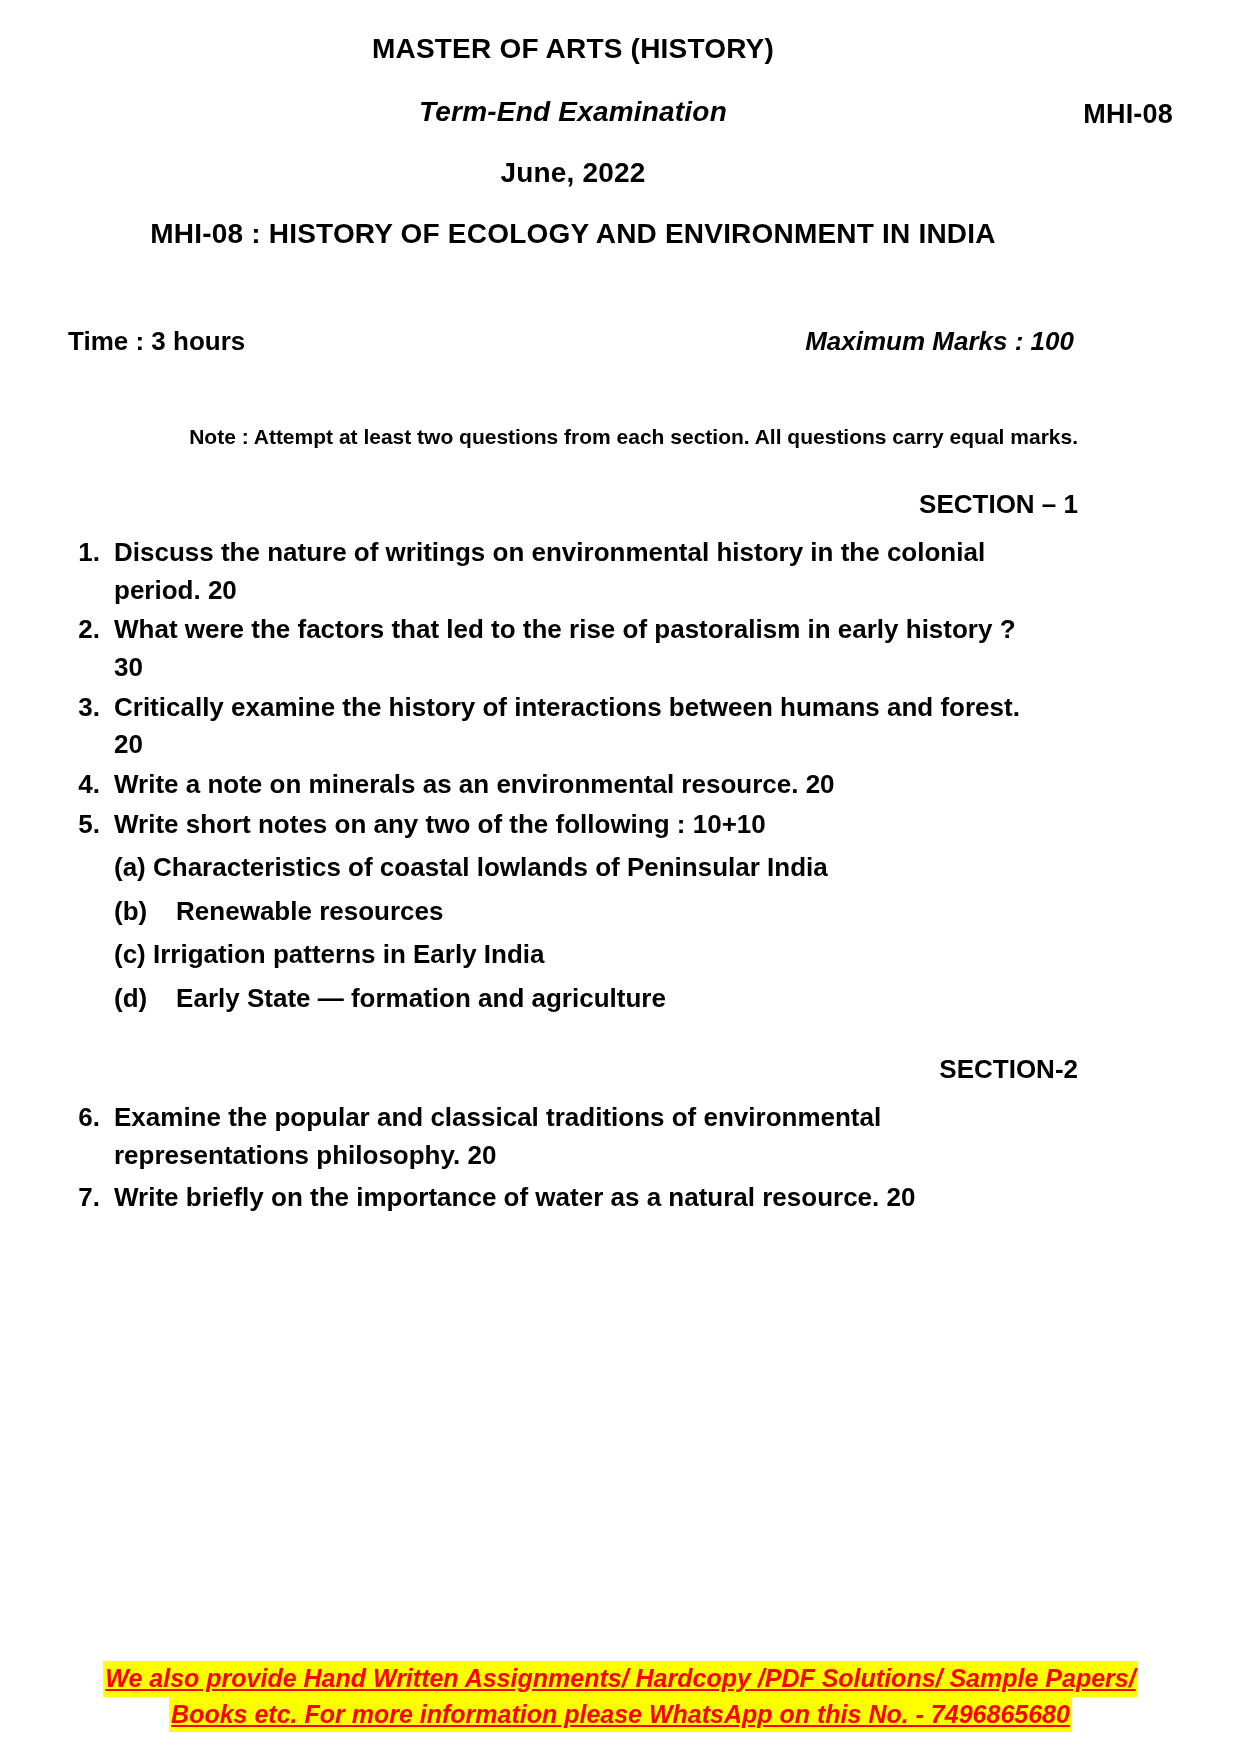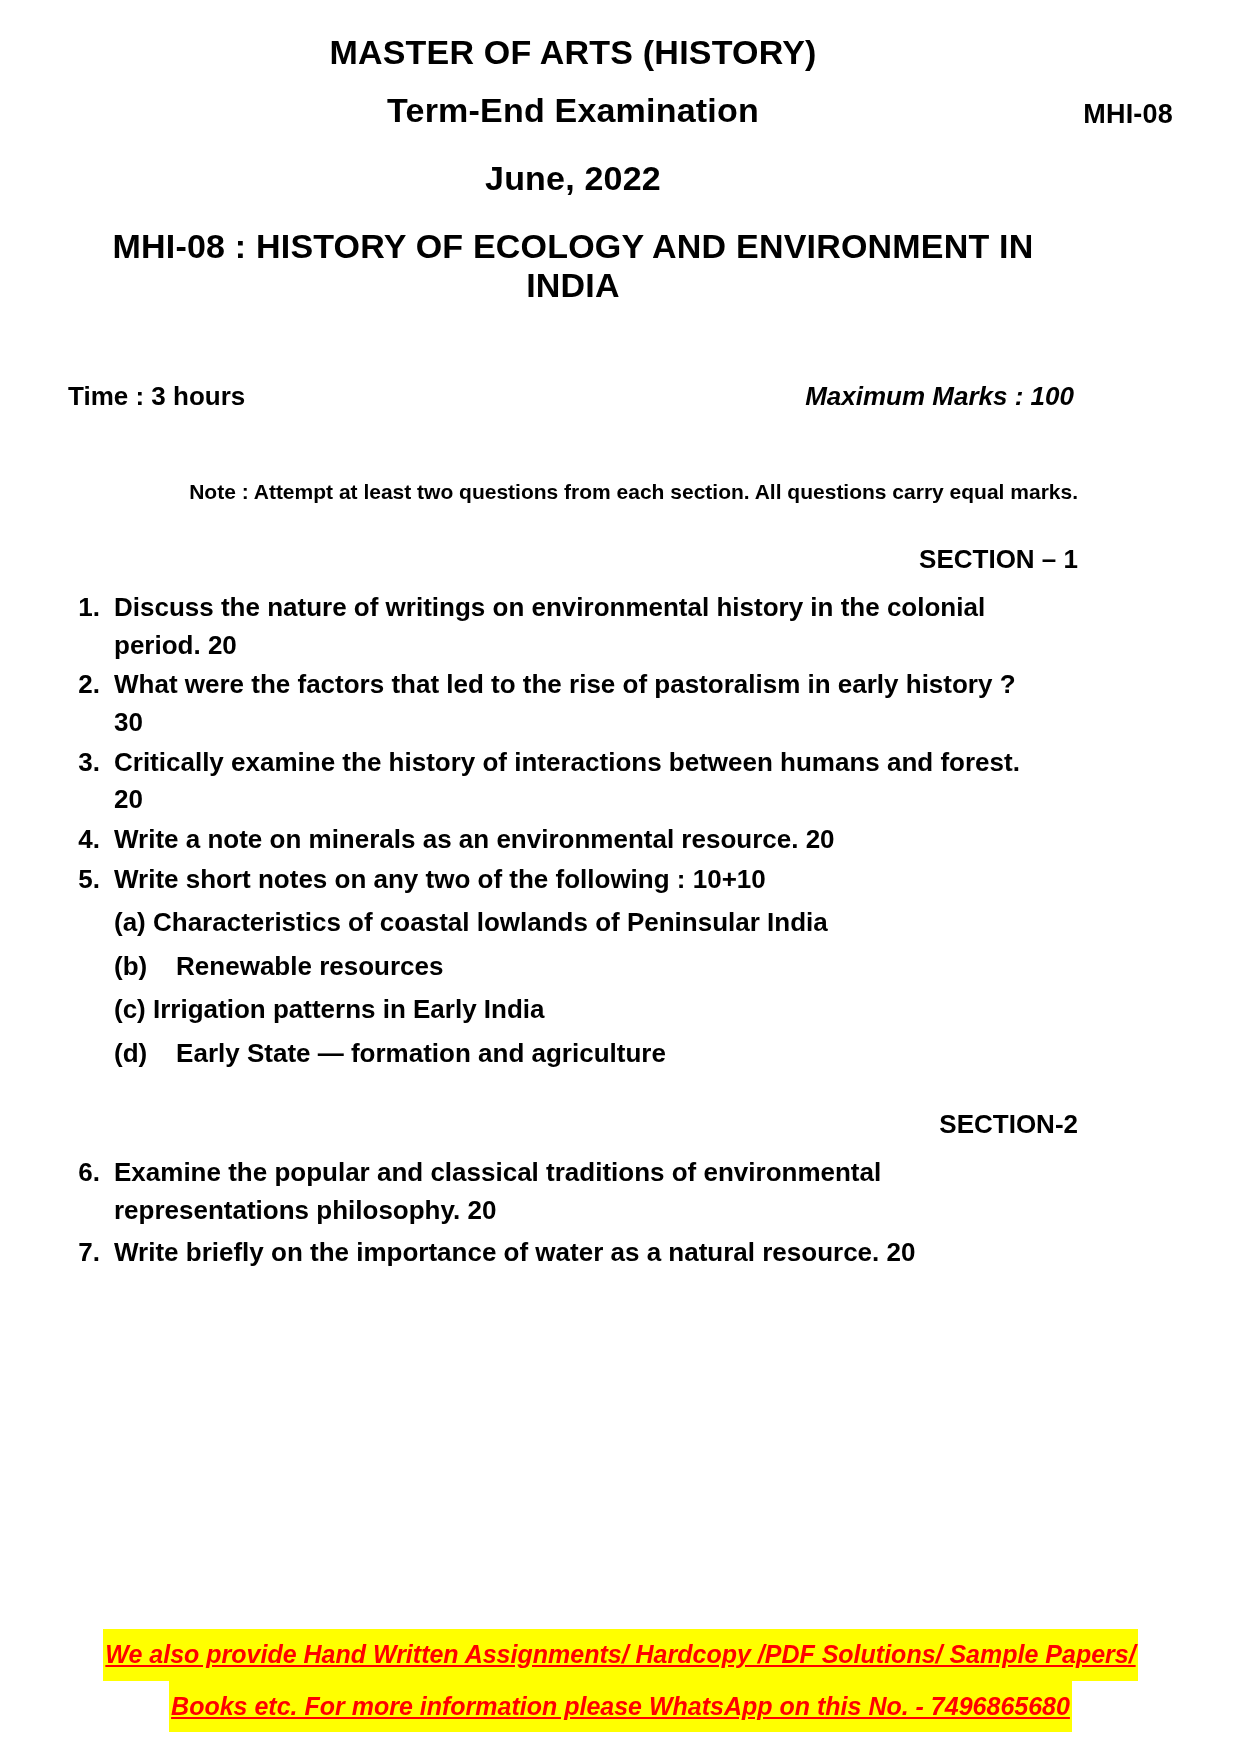--- a/index.html
+++ b/index.html
@@ -36,25 +36,25 @@
     text-align: right;
     font-weight: bold;
     font-size: 27px;
     padding-right: 68px;
     padding-top: 99px;
     letter-spacing: 0.2px;
   }
   .center-line {
     text-align: center;
     font-weight: bold;
-    font-size: 34px;
+    font-size: 28px;
     letter-spacing: 0.2px;
   }
   .h-course   { margin-top: 33px; }
-  .h-term     { margin-top: 19px; }
+  .h-term     { margin-top: 31px; font-style: italic; }
   .h-session  { margin-top: 29px; }
   .h-subject  { margin-top: 29px; }
 
   
   .meta-row {
     display: flex;
     justify-content: space-between;
     align-items: baseline;
     margin-top: 76px;
     font-weight: bold;
@@ -138,21 +138,21 @@
   }
   .footer-line {
     display: inline-block;
     background: #ffff00;
     color: #ff0000;
     font-weight: bold;
     font-style: italic;
     font-size: 25px;
     text-decoration: underline;
     line-height: 1.42;
-    padding: 8px 2px;
+    padding: 0 2px;
     white-space: pre;
   }
 </style>
 </head>
 <body>
 
 <div class="page">
 
   <div class="paper-code-line">MHI-08</div>
 

